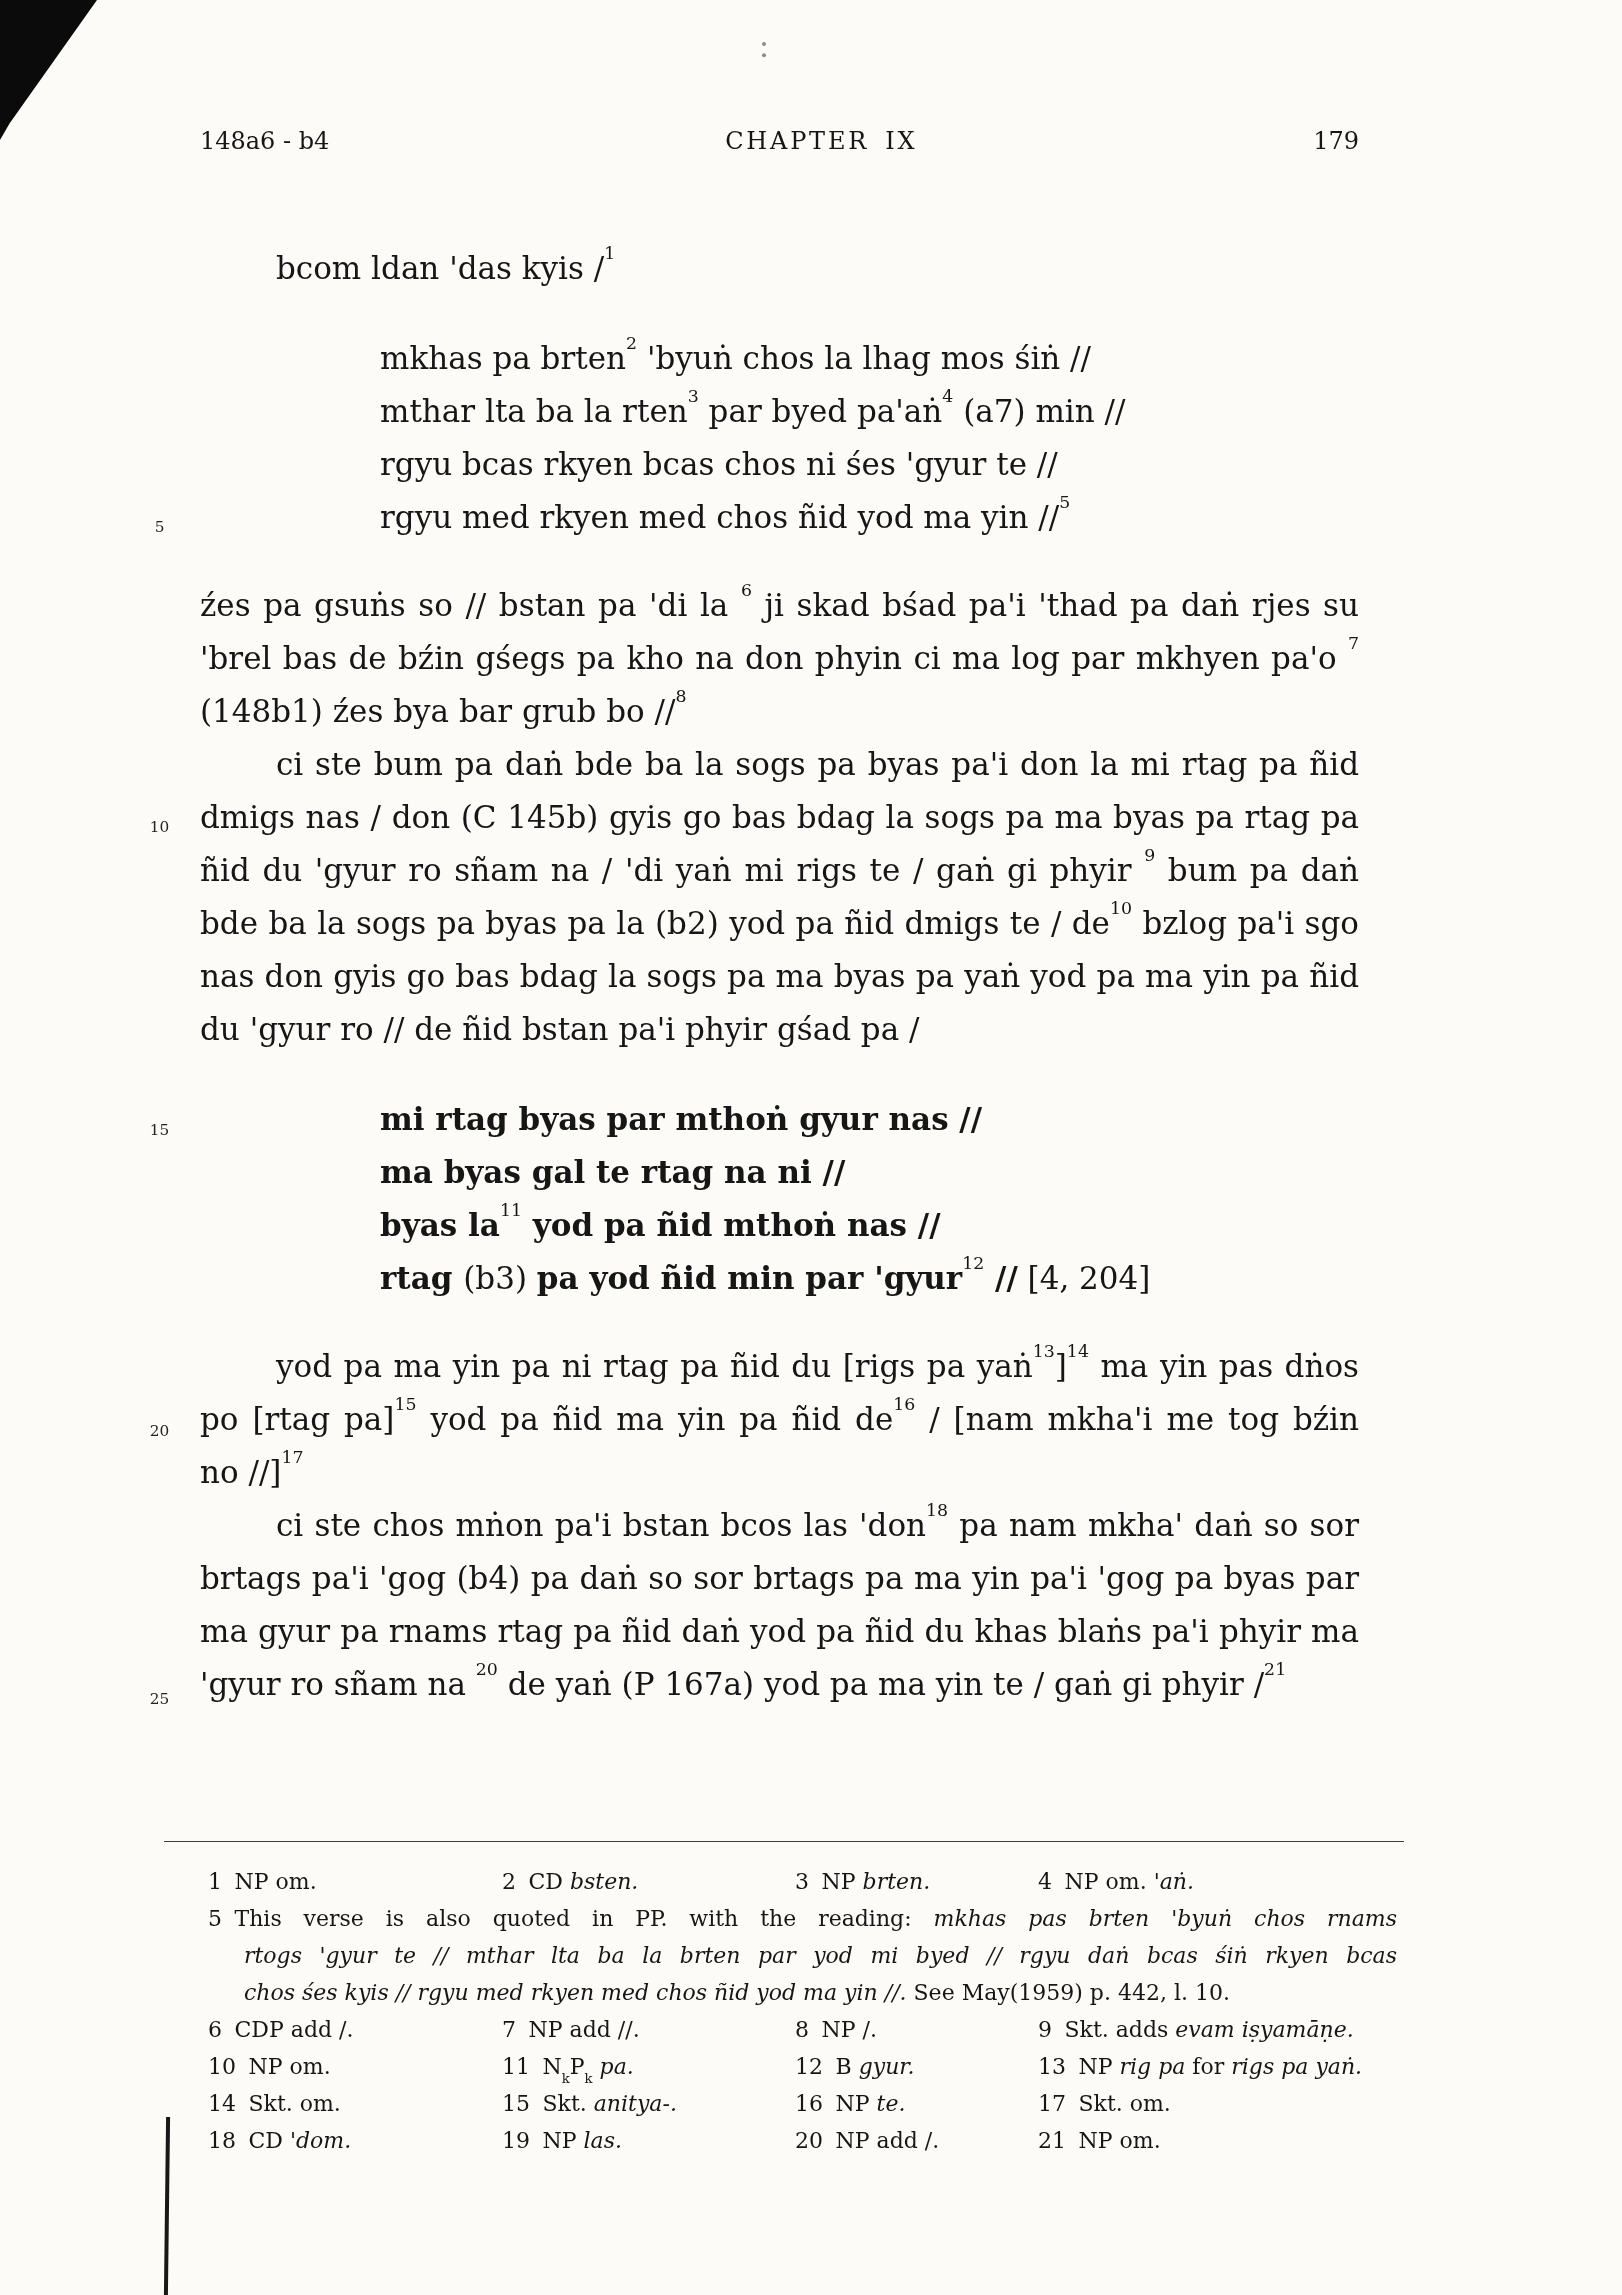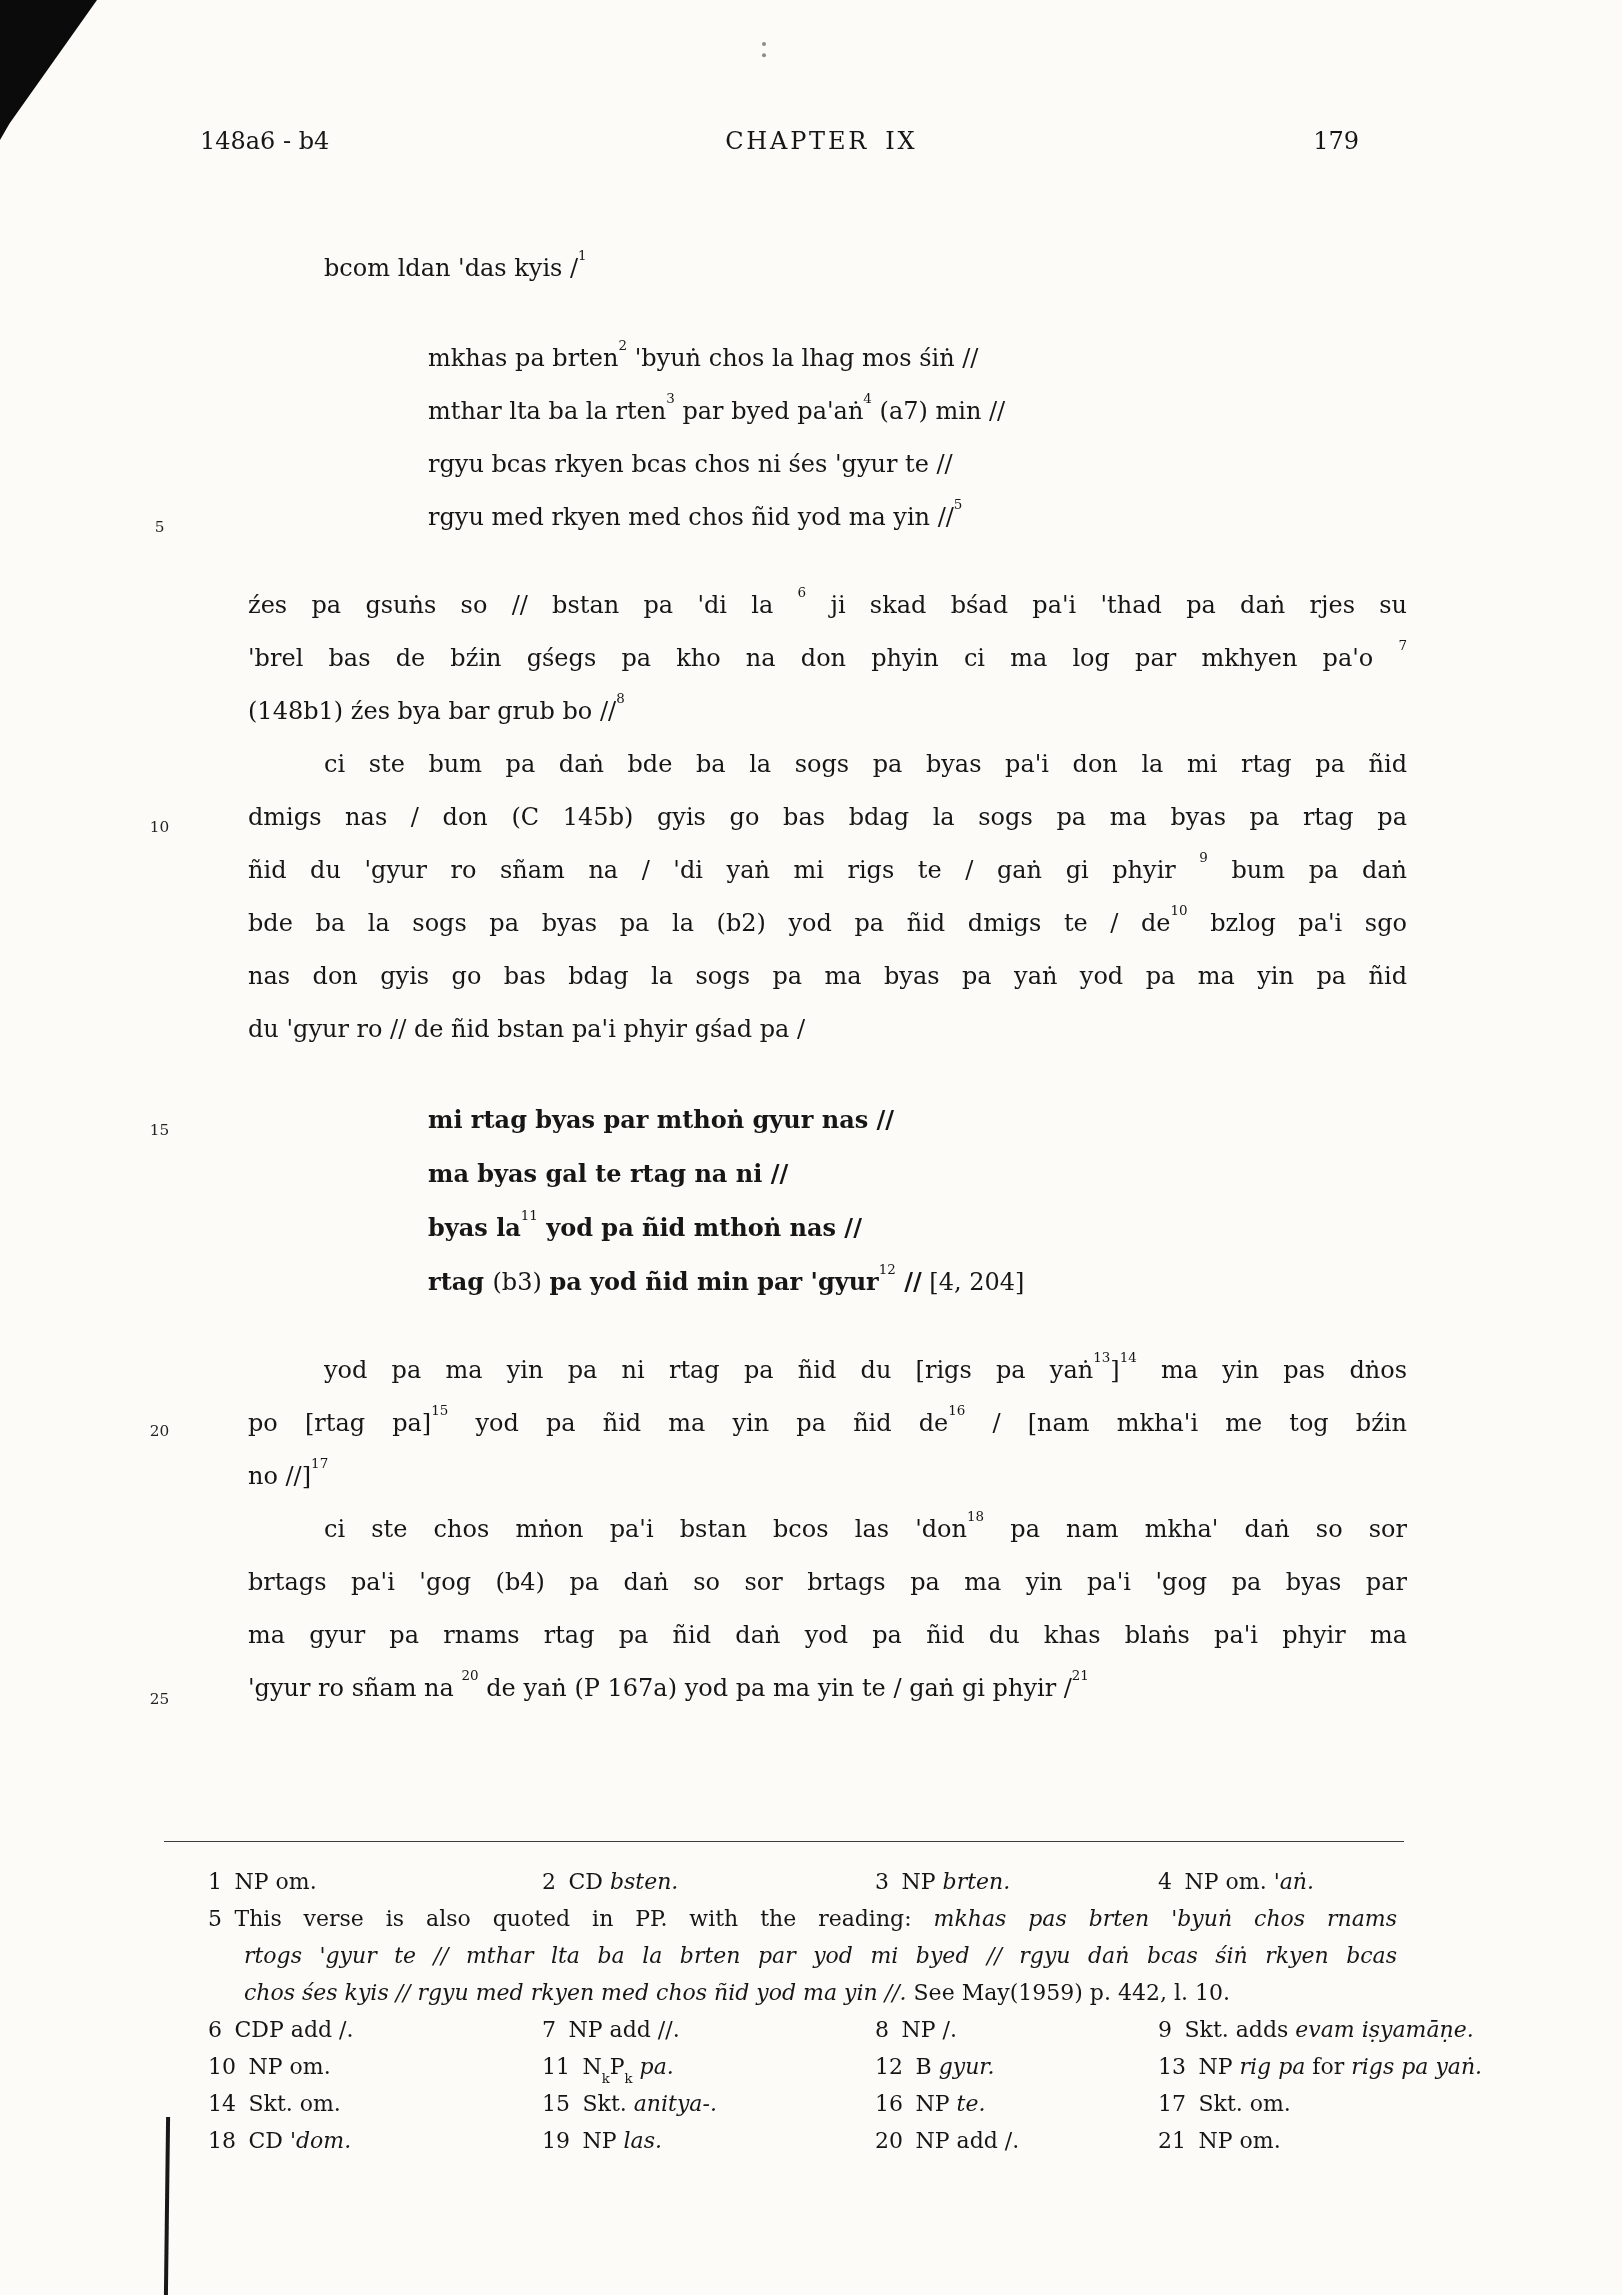--- a/index.html
+++ b/index.html
@@ -23,36 +23,36 @@
   .header{position:absolute;top:127px;left:200px;width:1159px;display:flex;align-items:baseline;font-size:24px;gap:16px;}
   .folio{flex:0 0 auto;}
   .chapter{flex:1 1 auto;text-align:center;letter-spacing:2.8px;word-spacing:5.7px;}
   .pageno{flex:0 0 auto;}
 
   
   .mn{position:absolute;left:134px;width:51px;text-align:center;font-size:15.3px;line-height:1;color:#222;}
   .mn-0{top:520px;} .mn-1{top:820px;} .mn-2{top:1123px;} .mn-3{top:1424px;} .mn-4{top:1692px;}
 
   
-  #content{position:absolute;top:242px;left:200px;width:1159px;font-size:24px;line-height:53px;margin-left:48px;}
+  #content{position:absolute;top:242px;left:200px;width:1159px;font-size:31px;line-height:53px;}
   .block{margin:0;}
   .line{white-space:normal;}
   .line.j{text-align:justify;text-align-last:justify;}
   .line.ind{padding-left:76px;}
   .block.verse{margin:37px 0 35px 0;padding-left:180px;}
   .block.verse .line{text-align:left;text-align-last:auto;}
   sup{font-size:0.56em;line-height:0;position:relative;top:-0.52em;font-weight:normal;}
   sub{font-size:0.6em;line-height:0;position:relative;top:0.24em;}
   b{font-weight:bold;}
   i{font-style:italic;text-align:right;}
 
   
   .fnrule{position:absolute;left:164px;top:1841px;width:1240px;border-top:1.7px solid #3c3c3c;}
   #footnotes{position:absolute;top:1863px;left:208px;width:1189px;font-size:22px;line-height:37px;}
-  .fn-row{display:grid;grid-template-columns:294px 293px 243px auto;align-items:baseline;gap:40px;}
+  .fn-row{display:grid;grid-template-columns:294px 293px 243px auto;align-items:baseline;}
   .fn-cell{white-space:nowrap;}
   .fn-num{display:inline-block;margin-right:12.5px;}
   .fn-wide .fn-line.hang{padding-left:36px;}
   .fn-wide .fn-line.j{text-align:justify;text-align-last:justify;}
 </style>
 </head>
 <body>
 
 <div class="sheet">
 

